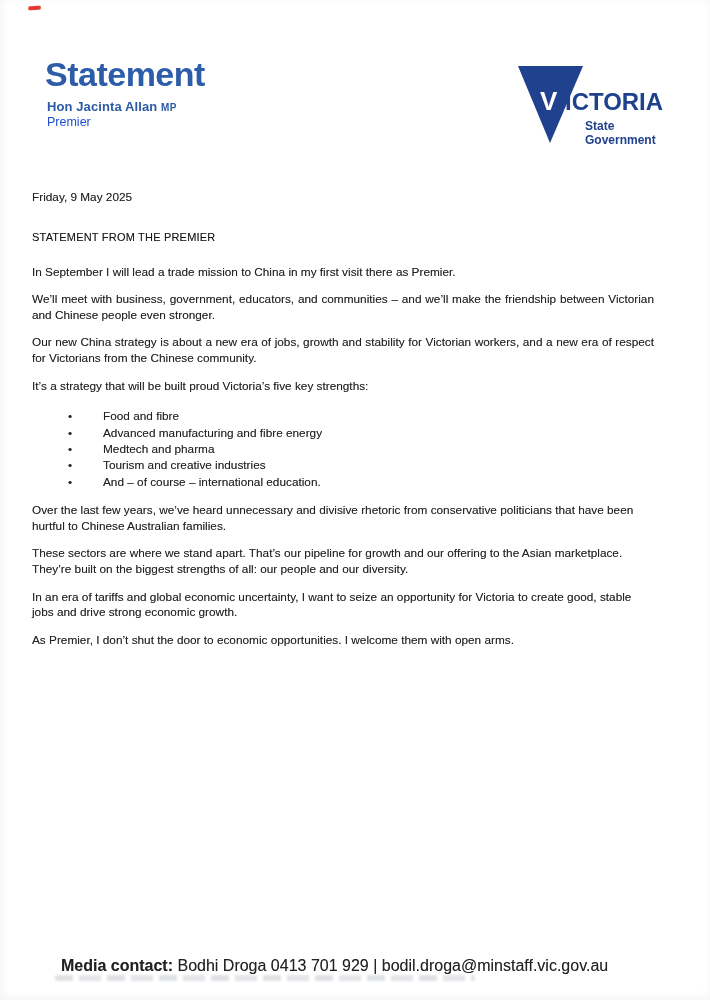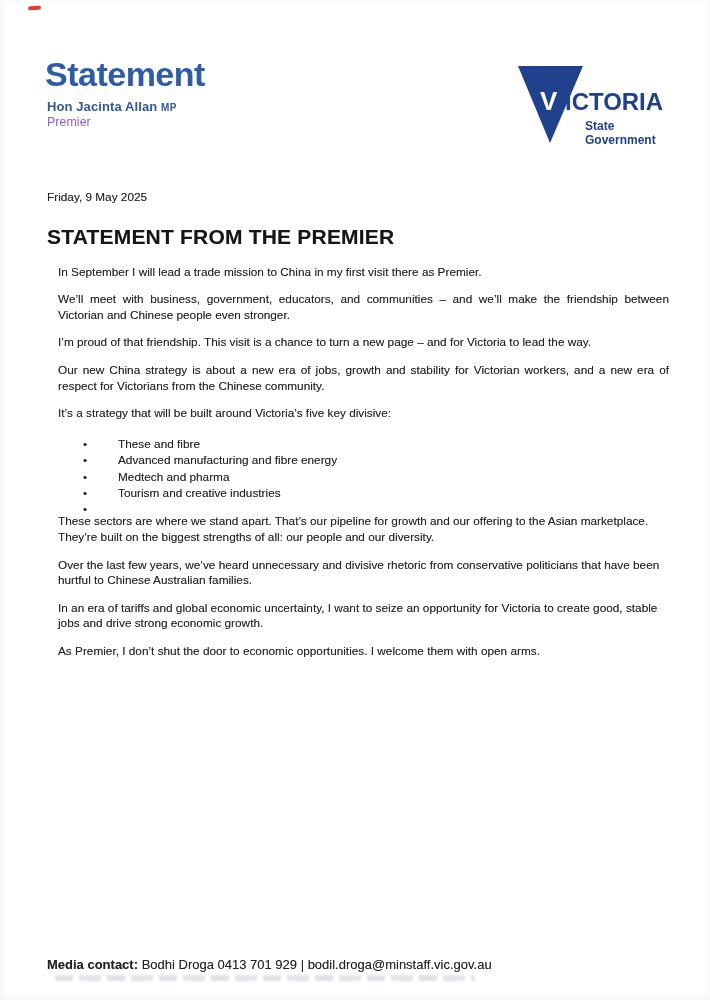--- a/index.html
+++ b/index.html
@@ -27,50 +27,50 @@
     font-size:34px;font-weight:bold;letter-spacing:-0.5px;
     color:#2d5ca8;
   }
   .minister{
     position:absolute;left:47px;top:99px;
     font-size:13px;font-weight:bold;color:#2b5aa5;letter-spacing:0.1px;
   }
   .minister .postnom{font-size:10px;letter-spacing:0.4px;}
   .role{
     position:absolute;left:47px;top:115px;
-    font-size:12.5px;color:#8b5cf6;
+    font-size:12.5px;color:#1d4ed8;
   }
   .logo{position:absolute;left:515px;top:60px;width:150px;height:88px;}
   .logo svg text{font-family:"Liberation Sans", sans-serif;}
   
   .content{
-    position:absolute;left:47px;top:190px;width:622px;
+    position:absolute;left:32px;top:190px;width:622px;
     font-size:11.8px;line-height:15.6px;
     text-shadow:0 0 0.45px rgba(40,40,40,0.4);
   }
   .date{margin:0 0 20px 0;}
   .title{
-    font-size:21px;font-weight:bold;color:#161616;
+    font-size:11px;font-weight:normal;color:#161616;
     letter-spacing:0.2px;margin:16px 0 17px 0;line-height:22px;
   }
-  .content p{margin:0 0 12px 11px;}
+  .content p{margin:0 0 12px 0;}
   .content p.justify{text-align:justify;}
   ul.strengths{
     list-style:none;margin:14px 0 13px 0;padding:0;
   }
   ul.strengths li{
     position:relative;padding-left:71px;line-height:16.4px;
   }
   ul.strengths .b{
     position:absolute;left:36px;top:0;
   }
   
   .footer{
-    position:absolute;left:47px;top:957px;width:622px;
-    font-size:13px;text-shadow:0 0 0.45px rgba(40,40,40,0.4);
+    position:absolute;left:61px;top:957px;width:622px;
+    font-size:16px;text-shadow:0 0 0.45px rgba(40,40,40,0.4);
   }
   .footer .lbl{font-weight:bold;}
   
   .remnant{
     position:absolute;left:55px;top:975px;width:420px;height:6px;
     background:repeating-linear-gradient(90deg,
       #c6cacf 0px, #c6cacf 18px, transparent 18px, transparent 24px,
       #cdd1d6 24px, #cdd1d6 46px, transparent 46px, transparent 52px);
     opacity:0.55;filter:blur(0.8px);border-radius:2px;
   }
@@ -100,48 +100,48 @@
       <text x="70" y="84" font-size="12" font-weight="bold" fill="#20418e">Government</text>
     </svg>
   </div>
 
   <main class="content">
     <div class="date">Friday, 9 May 2025</div>
     <h1 class="title">STATEMENT FROM THE PREMIER</h1>
 
     <p>In September I will lead a trade mission to China in my first visit there as Premier.</p>
     <p class="justify">We’ll meet with business, government, educators, and communities – and we’ll make the friendship between Victorian and Chinese people even stronger.</p>
-    <p>I’m proud of that friendship. This visit is a chance to turn a new page – and for Victoria to lead the way.</p>
     <p class="justify">Our new China strategy is about a new era of jobs, growth and stability for Victorian workers, and a new era of respect for Victorians from the Chinese community.</p>
-    <p>It’s a strategy that will be built around Victoria’s five key divisive:</p>
+    <p>It’s a strategy that will be built proud Victoria’s five key strengths:</p>
 
     <ul class="strengths">
       <li>
         <span class="b">•</span>
-        <span>These and fibre</span>
+        <span>Food and fibre</span>
       </li>
       <li>
         <span class="b">•</span>
         <span>Advanced manufacturing and fibre energy</span>
       </li>
       <li>
         <span class="b">•</span>
         <span>Medtech and pharma</span>
       </li>
       <li>
         <span class="b">•</span>
         <span>Tourism and creative industries</span>
       </li>
       <li>
         <span class="b">•</span>
+        <span>And – of course – international education.</span>
       </li>
     </ul>
 
+    <p>Over the last few years, we’ve heard unnecessary and divisive rhetoric from conservative politicians that have been hurtful to Chinese Australian families.</p>
     <p>These sectors are where we stand apart. That’s our pipeline for growth and our offering to the Asian marketplace. They’re built on the biggest strengths of all: our people and our diversity.</p>
-    <p>Over the last few years, we’ve heard unnecessary and divisive rhetoric from conservative politicians that have been hurtful to Chinese Australian families.</p>
     <p>In an era of tariffs and global economic uncertainty, I want to seize an opportunity for Victoria to create good, stable jobs and drive strong economic growth.</p>
     <p>As Premier, I don’t shut the door to economic opportunities. I welcome them with open arms.</p>
   </main>
 
   <footer class="footer">
     <span class="lbl">Media contact:</span>
     <span>Bodhi Droga 0413 701 929 | bodil.droga@minstaff.vic.gov.au</span>
   </footer>
 
   <div class="remnant"></div>

